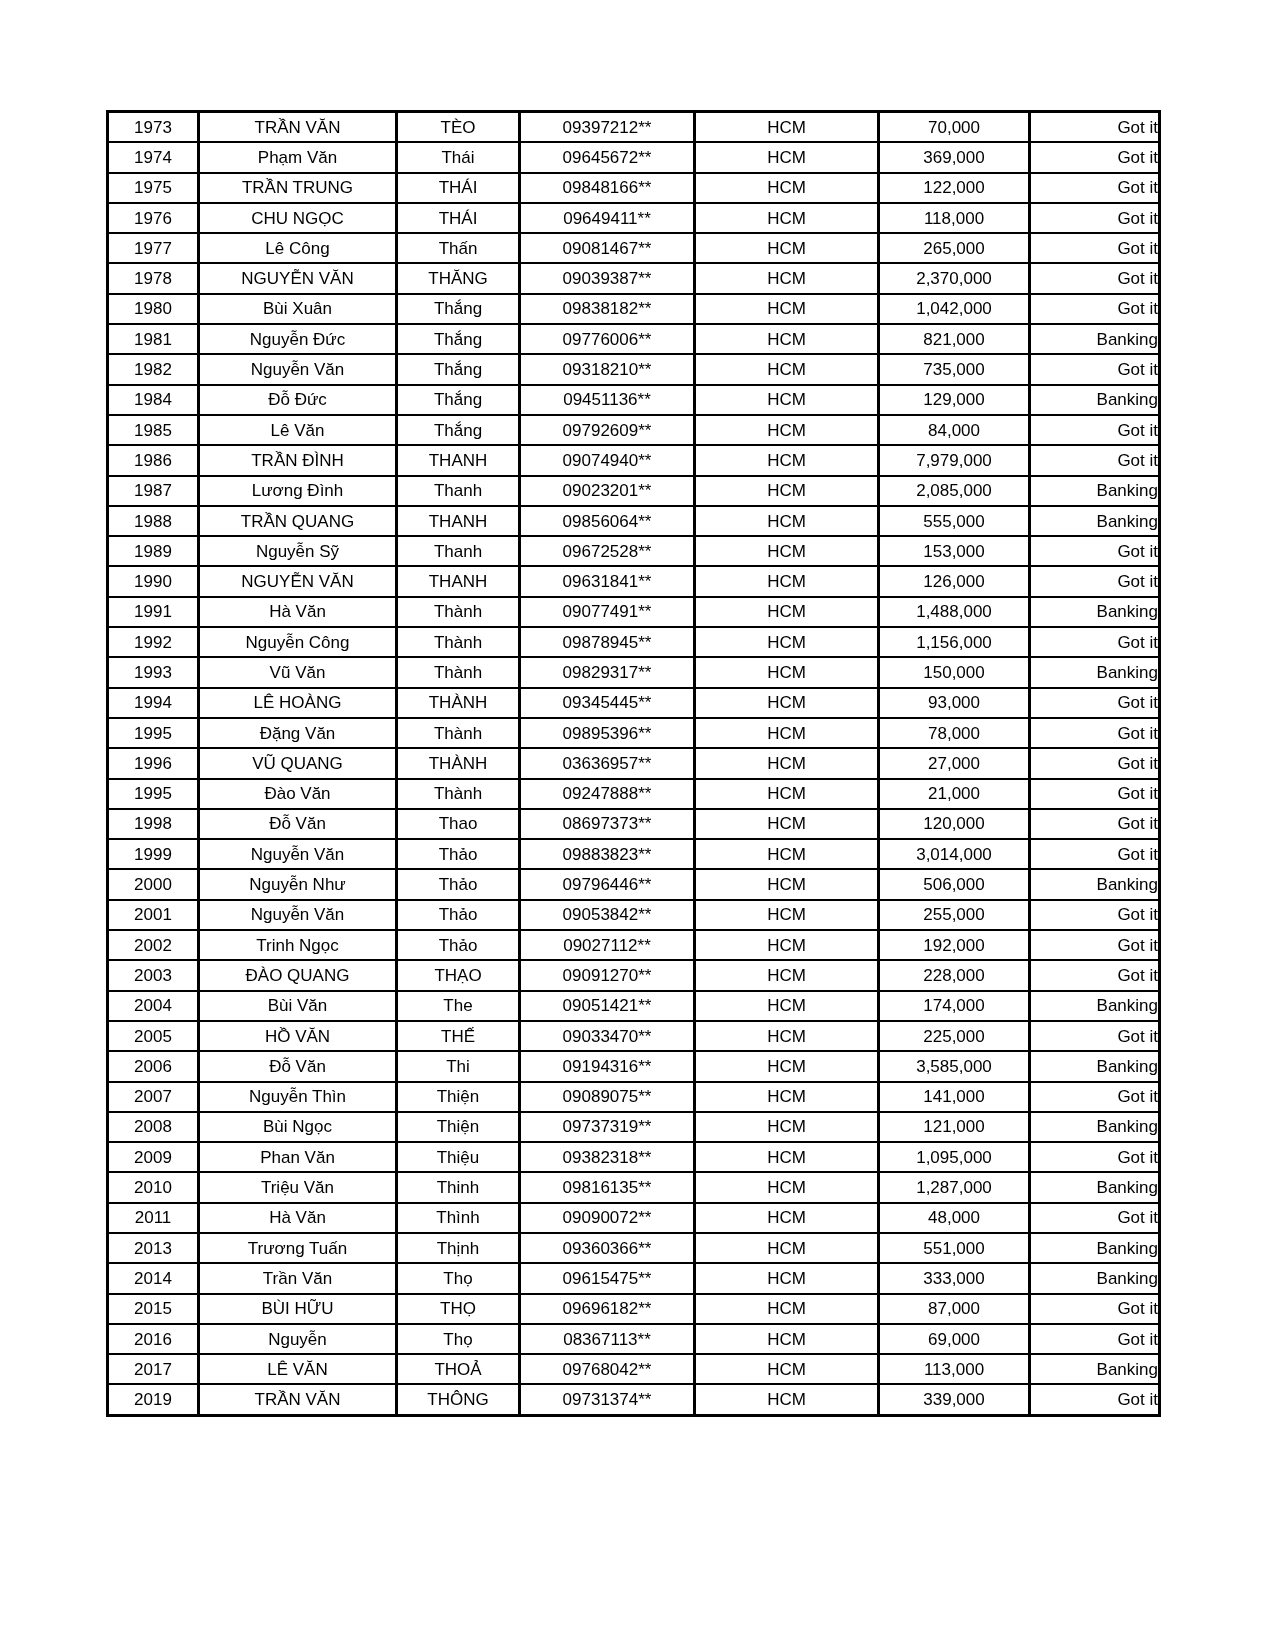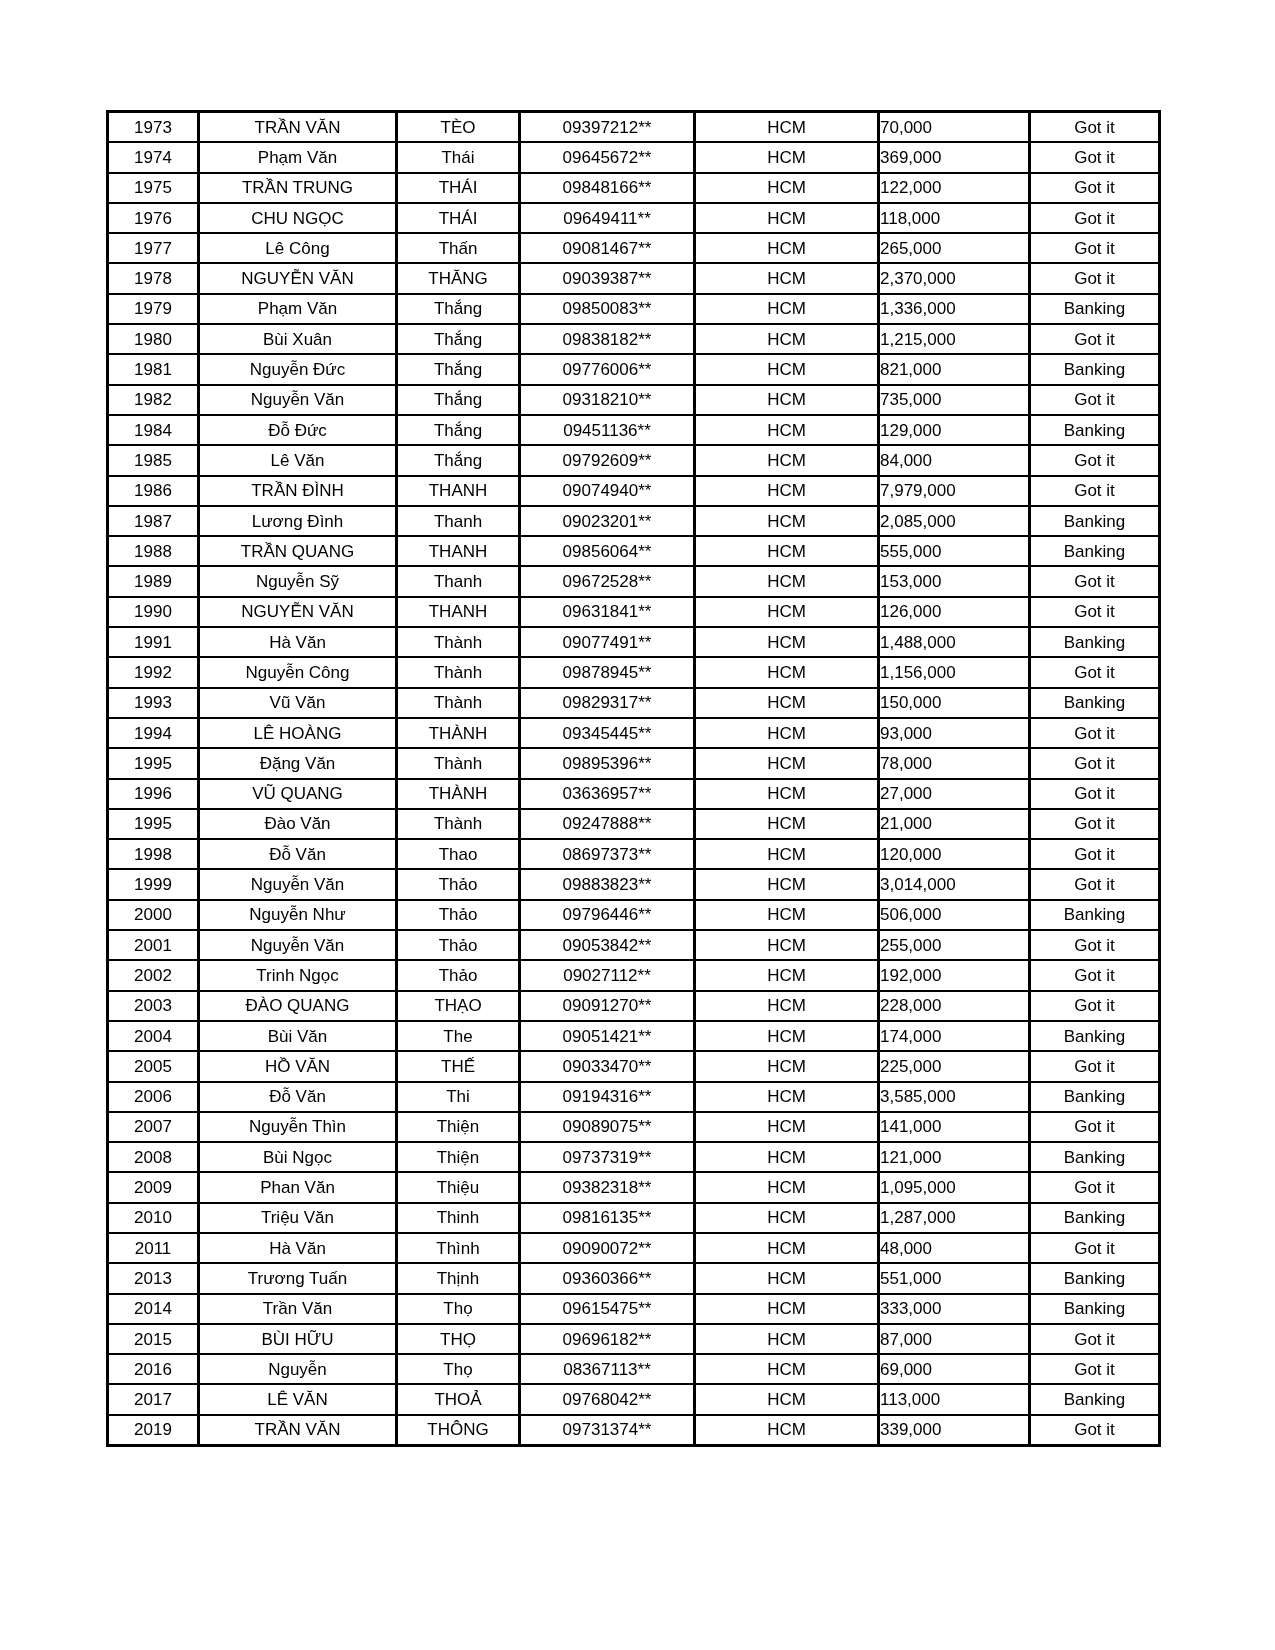--- a/index.html
+++ b/index.html
@@ -32,22 +32,22 @@
     font-size: 17px;
     line-height: 1;
     padding: 0;
     height: 28.3px;
     vertical-align: middle;
     white-space: nowrap;
     overflow: hidden;
     color: #000000;
   }
   td.align-center { text-align: center; }
-  td.align-right  { text-align: left; padding-right: 8px; }
-  td.align-left   { text-align: center;  padding-left: 9px; }
+  td.align-right  { text-align: center; padding-right: 8px; }
+  td.align-left   { text-align: right;  padding-left: 9px; }
   col.c-id     { width: 91px; }
   col.c-middle { width: 198px; }
   col.c-first  { width: 123px; }
   col.c-phone  { width: 175px; }
   col.c-city   { width: 184px; }
   col.c-amount { width: 151px; }
   col.c-status { width: 130px; }
 </style>
 </head>
 <body>
@@ -112,35 +112,26 @@
         <tr>
     <td class="align-center">1978</td>
     <td class="align-center">NGUYỄN VĂN</td>
     <td class="align-center">THĂNG</td>
     <td class="align-center">09039387**</td>
     <td class="align-center">HCM</td>
     <td class="align-right">2,370,000</td>
     <td class="align-left">Got it</td>
   </tr>
         <tr>
-    <td class="align-center">1979</td>
-    <td class="align-center">Phạm Văn</td>
-    <td class="align-center">Thắng</td>
-    <td class="align-center">09850083**</td>
-    <td class="align-center">HCM</td>
-    <td class="align-right">1,336,000</td>
-    <td class="align-left">Banking</td>
-  </tr>
-        <tr>
     <td class="align-center">1980</td>
     <td class="align-center">Bùi Xuân</td>
     <td class="align-center">Thắng</td>
     <td class="align-center">09838182**</td>
     <td class="align-center">HCM</td>
-    <td class="align-right">1,215,000</td>
+    <td class="align-right">1,042,000</td>
     <td class="align-left">Got it</td>
   </tr>
         <tr>
     <td class="align-center">1981</td>
     <td class="align-center">Nguyễn Đức</td>
     <td class="align-center">Thắng</td>
     <td class="align-center">09776006**</td>
     <td class="align-center">HCM</td>
     <td class="align-right">821,000</td>
     <td class="align-left">Banking</td>

